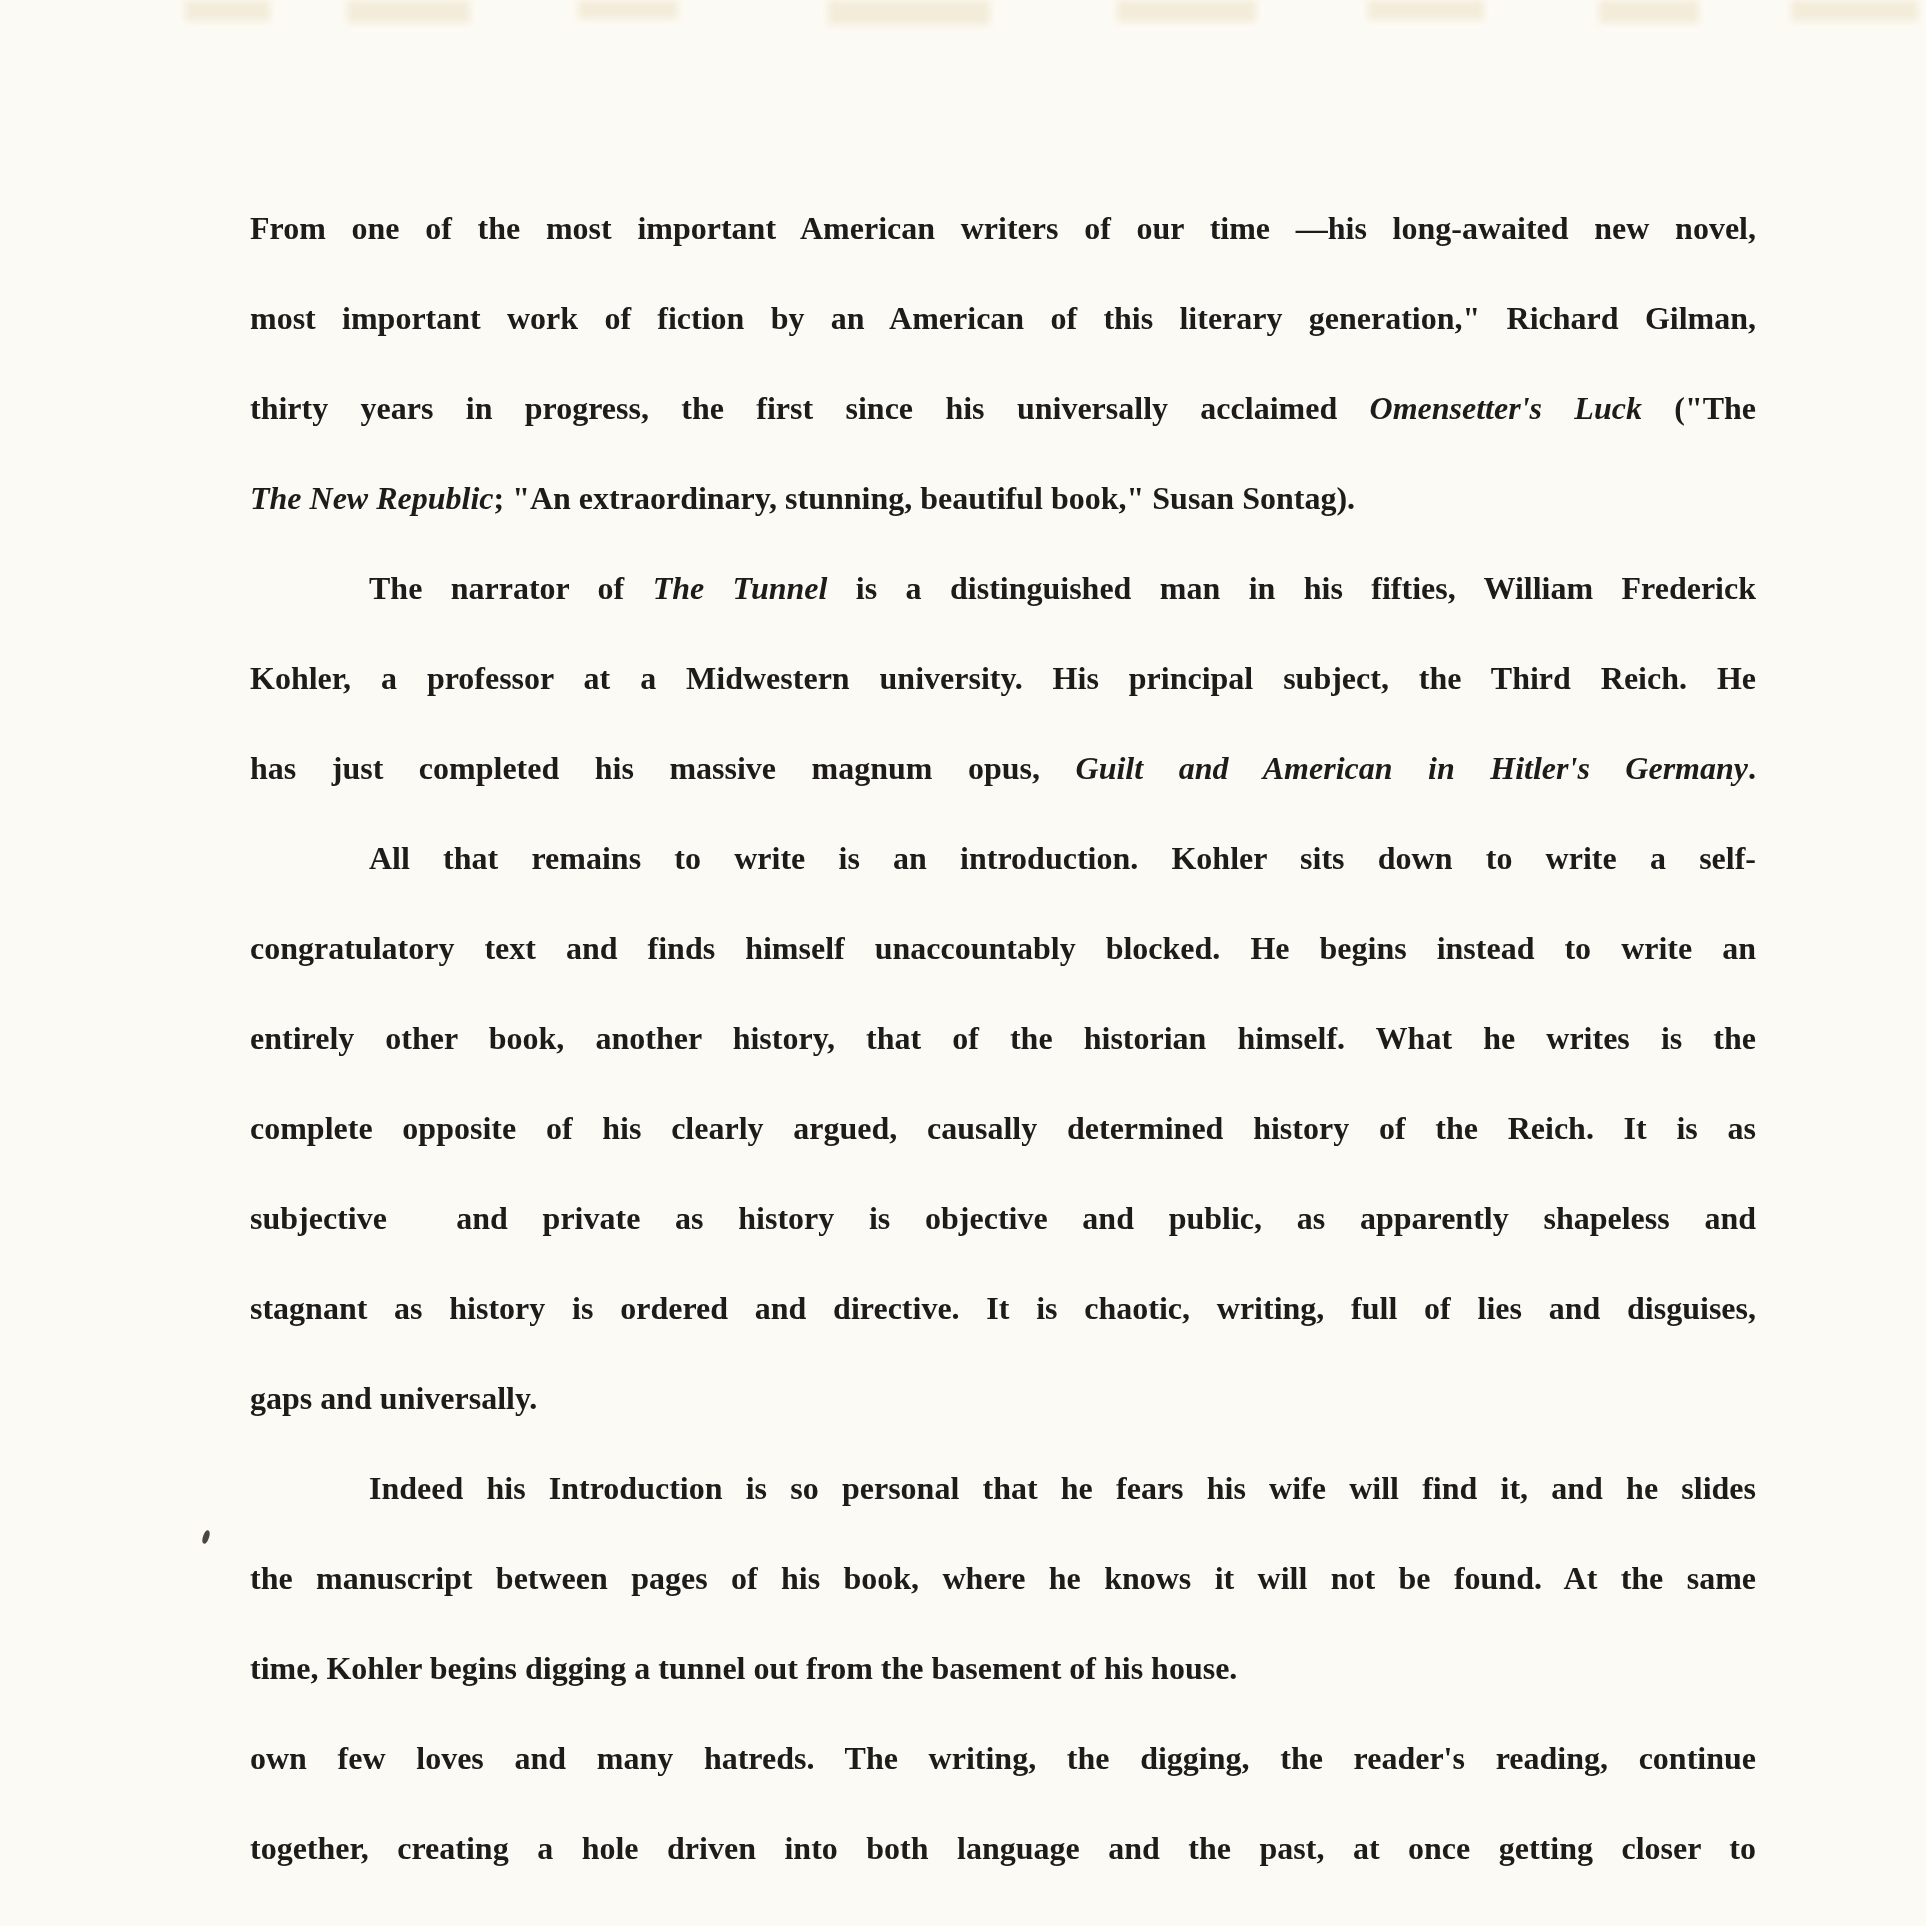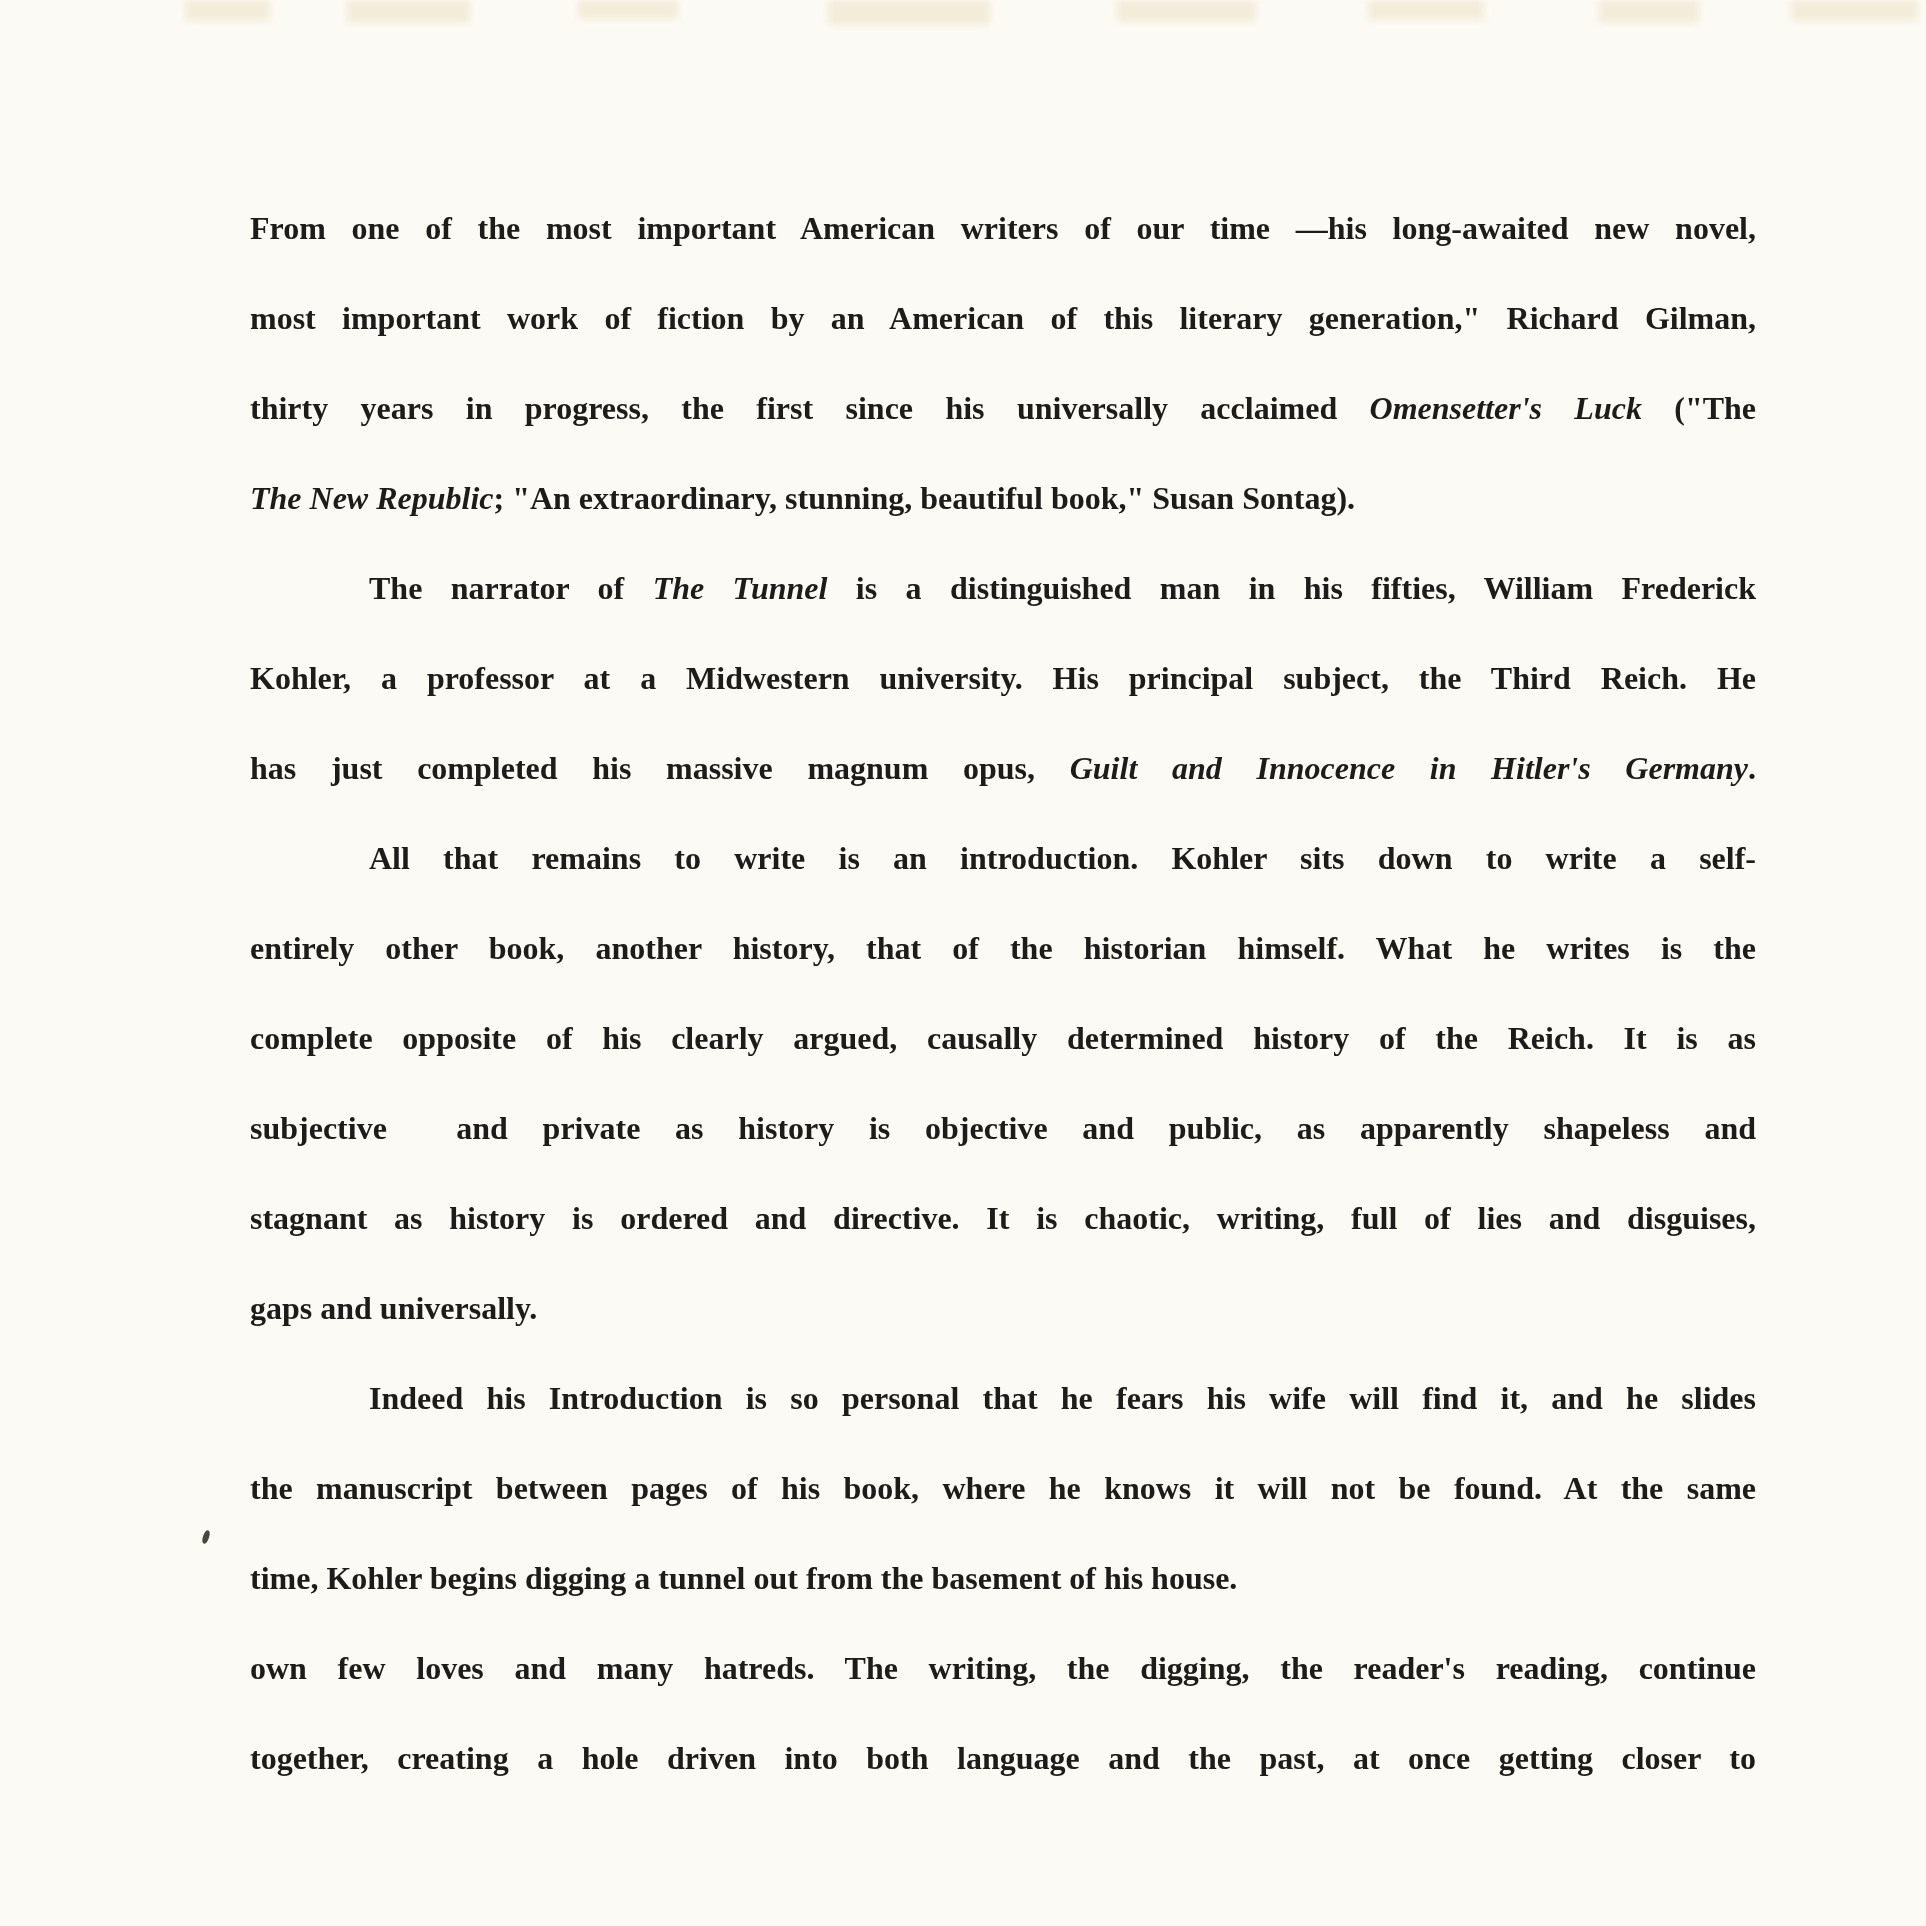--- a/index.html
+++ b/index.html
@@ -76,24 +76,25 @@
   <div class="text-block" style="color: rgb(30, 28, 26);">
       <div>
         <div class="line j"><span>From one of the most important American writers of our time —his long-awaited new novel,</span></div>
         <div class="line j"><span>most important work of fiction by an American of this literary generation," Richard Gilman,</span></div>
         <div class="line j"><span>thirty years in progress, the first since his universally acclaimed </span><span class="it">Omensetter's Luck</span><span> ("The</span></div>
         <div class="line"><span class="it">The New Republic</span><span>; "An extraordinary, stunning, beautiful book," Susan Sontag).</span></div>
       </div>
       <div>
         <div class="line j indent"><span>The narrator of </span><span class="it">The Tunnel</span><span> is a distinguished man in his fifties, William Frederick</span></div>
         <div class="line j"><span>Kohler, a professor at a Midwestern university. His principal subject, the Third Reich. He</span></div>
-        <div class="line j"><span>has just completed his massive magnum opus, </span><span class="it">Guilt and Innocence in Hitler's Germany</span><span>.</span></div>
+        <div class="line j"><span>has just completed his massive magnum opus, </span><span class="it">Guilt and American in Hitler's Germany</span><span>.</span></div>
       </div>
       <div>
         <div class="line j indent"><span>All that remains to write is an introduction. Kohler sits down to write a self-</span></div>
+        <div class="line j"><span>congratulatory text and finds himself unaccountably blocked. He begins instead to write an</span></div>
         <div class="line j"><span>entirely other book, another history, that of the historian himself. What he writes is the</span></div>
         <div class="line j"><span>complete opposite of his clearly argued, causally determined history of the Reich. It is as</span></div>
         <div class="line j"><span>subjective&nbsp; and private as history is objective and public, as apparently shapeless and</span></div>
         <div class="line j"><span>stagnant as history is ordered and directive. It is chaotic, writing, full of lies and disguises,</span></div>
         <div class="line"><span>gaps and universally.</span></div>
       </div>
       <div>
         <div class="line j indent"><span>Indeed his Introduction is so personal that he fears his wife will find it, and he slides</span></div>
         <div class="line j"><span>the manuscript between pages of his book, where he knows it will not be found. At the same</span></div>
         <div class="line"><span>time, Kohler begins digging a tunnel out from the basement of his house.</span></div>

